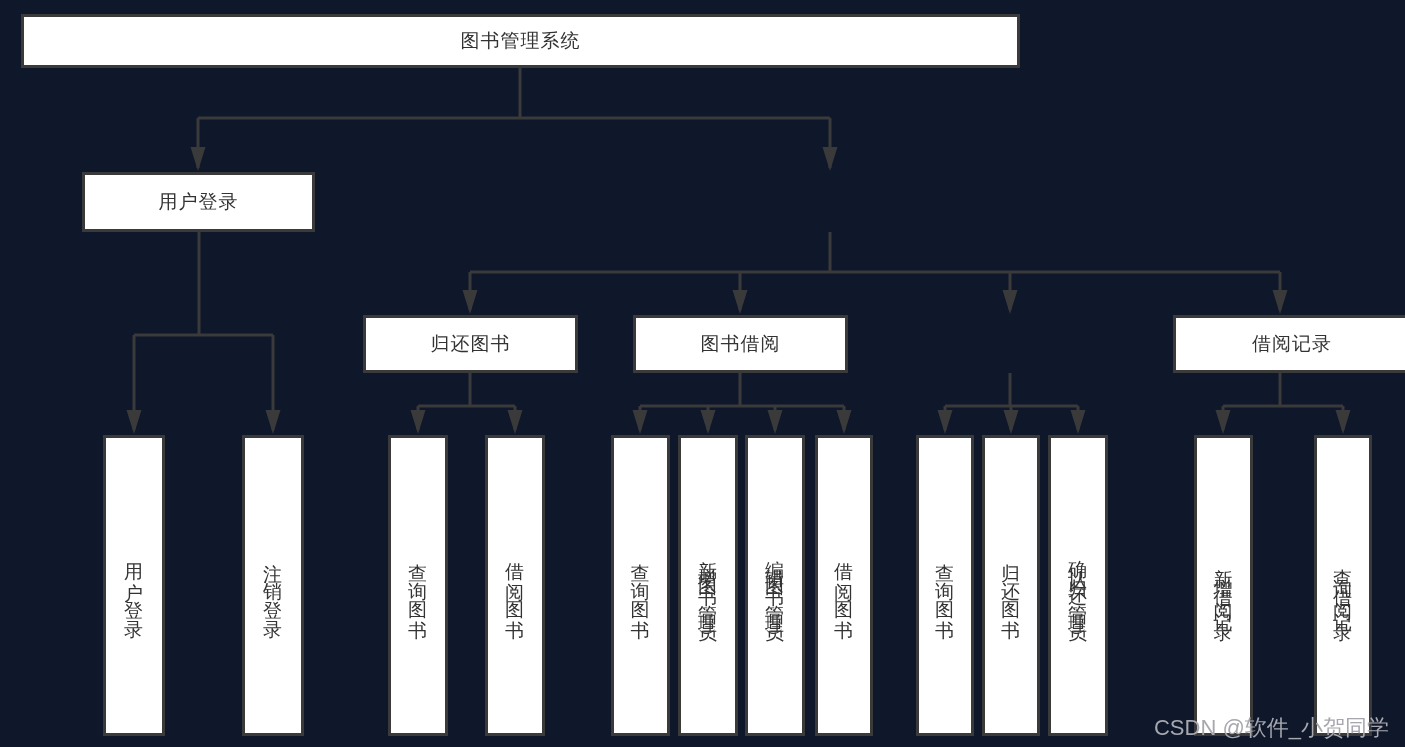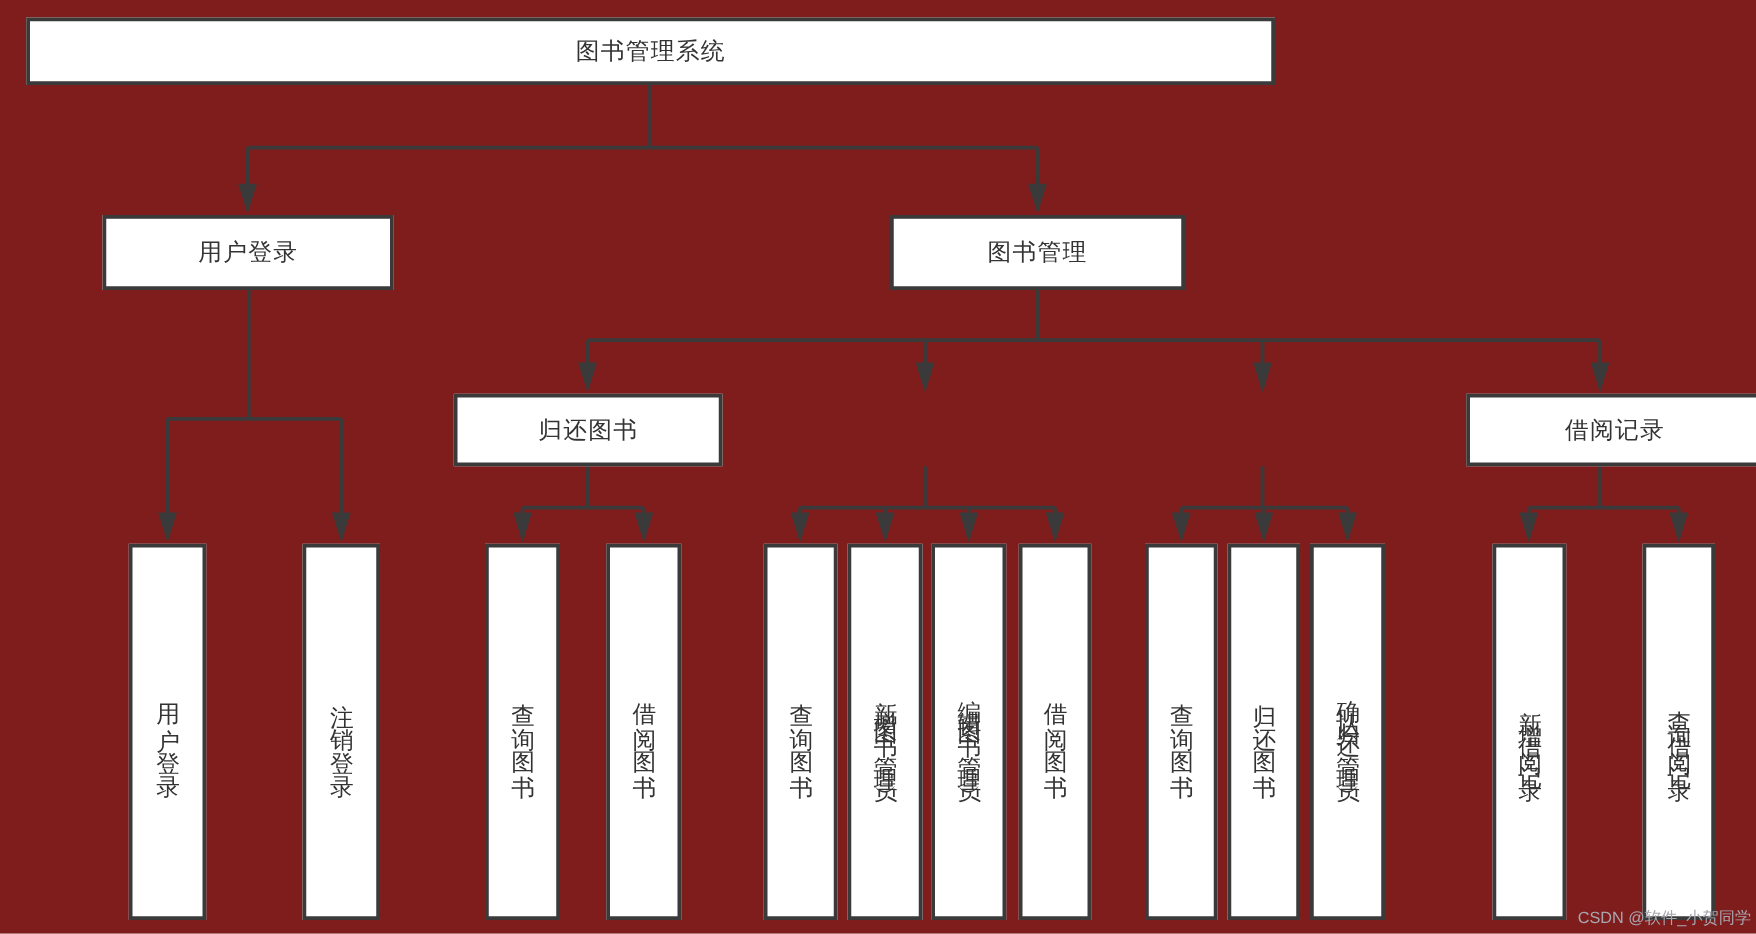--- a/index.html
+++ b/index.html
@@ -1,37 +1,37 @@
 <!DOCTYPE html>
 <html><head>
 <meta charset="utf-8">
 <style>
   html,body{margin:0;padding:0;background:#ffffff;}
   #canvas{
-    position:relative;width:1405px;height:747px;background:#7f1d1d;
+    position:relative;width:1405px;height:747px;background:#0f172a;
     font-family:"Liberation Sans","DejaVu Sans",sans-serif;overflow:hidden;
   }
   #wires{position:absolute;left:0;top:0;z-index:1;}
   .node{
     position:absolute;box-sizing:border-box;background:#ffffff;
     border:3px solid #3a3a3a;color:#333333;z-index:2;
     display:flex;align-items:center;justify-content:center;
   }
   .node.h span{font-size:19px;letter-spacing:1px;white-space:nowrap;}
   .leaf{top:435px;height:301px;}
   .leaf span{
     writing-mode:vertical-rl;text-orientation:mixed;
     font-size:19px;line-height:1;white-space:nowrap;
   }
   .sp4 span{letter-spacing:19px;}
   .sp6 span{letter-spacing:11px;}
   .sp9 span{letter-spacing:9px;}
   #watermark{
-    position:absolute;right:4px;bottom:4px;z-index:3;
-    font-size:13px;color:#a7a7af;white-space:nowrap;margin-left:12px;
+    position:absolute;right:16px;bottom:4px;z-index:3;
+    font-size:22px;color:#a7a7af;white-space:nowrap;margin-left:12px;
   }
 </style>
 </head>
 <body>
 
 <div id="canvas">
 
   <svg id="wires" width="1405" height="747">
     <defs>
       <polygon id="ah" points="0,0 -7.5,-24 7.5,-24" fill="#3a3a3a"></polygon>
@@ -68,26 +68,26 @@
     </g>
   </svg>
 
   <div class="node h" style="left:21px;top:14px;width:999px;height:54px">
     <span>图书管理系统</span>
   </div>
 
   <div class="node h" style="left:82px;top:172px;width:233px;height:60px">
     <span>用户登录</span>
   </div>
-  <div class="node h" style="left:712px;top:172px;width:236px;height:60px">
-    <span>图书管理</span>
-  </div>
 
   <div class="node h" style="left:363px;top:315px;width:215px;height:58px">
     <span>归还图书</span>
+  </div>
+  <div class="node h" style="left:633px;top:315px;width:215px;height:58px">
+    <span>图书借阅</span>
   </div>
   <div class="node h" style="left:1173px;top:315px;width:238px;height:58px">
     <span>借阅记录</span>
   </div>
 
   <div class="node leaf sp4" style="left:103px;width:62px">
     <span>用户登录</span>
   </div>
   <div class="node leaf sp4" style="left:242px;width:62px">
     <span>注销登录</span>

